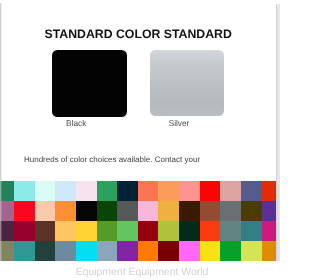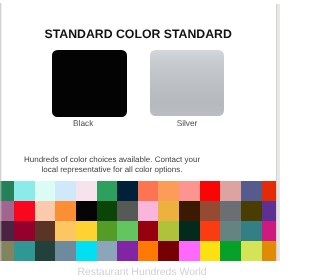--- a/index.html
+++ b/index.html
@@ -16,22 +16,22 @@
   .edge.rightfill{left:277.2px;top:4px;width:2.8px;height:257px;background:#ebe8e4;}
 
   .title{position:absolute;left:0;top:27.2px;width:276.4px;text-align:center;
          font-size:12.3px;font-weight:bold;color:#121212;}
   .swatches{position:absolute;left:0;top:49.6px;width:277px;height:70px;}
   .sw{position:absolute;border-radius:5.5px;}
   .sw.black{left:52.4px;top:0;width:74.5px;height:67.2px;background:#030303;filter:blur(0.35px);}
   .sw.silver{left:149.9px;top:0.6px;width:74.3px;height:65.8px;filter:blur(0.35px);
              background:linear-gradient(180deg,#d5d9dd 0%,#ced2d6 7%,#c5c9cd 25%,#bec2c7 46%,#b8bcc1 68%,#b6babf 82%,#babdc2 100%);}
   .swlabel{position:absolute;top:117.9px;font-size:8.3px;color:#484848;text-align:center;}
-  .swlabel.black{left:46px;width:74.3px;}
-  .swlabel.silver{left:150px;width:74px;}
+  .swlabel.black{left:39px;width:74.3px;}
+  .swlabel.silver{left:142px;width:74px;}
 
   .title2{position:absolute;left:0;top:139.3px;width:277.5px;text-align:center;
           font-size:12.3px;font-weight:bold;color:#121212;}
   .body{position:absolute;left:0;top:154.6px;width:224px;text-align:center;
         font-size:8px;line-height:10.2px;color:#3e3e3e;}
 
   .grid{position:absolute;left:0;top:181px;width:280px;height:80px;overflow:hidden;}
   .grow{position:absolute;left:-6.64px;width:289px;height:20px;display:flex;}
   .cell{width:20.64px;height:20px;flex:0 0 20.64px;}
   .grid-mask{position:absolute;left:276px;top:181px;width:4px;height:80px;background:linear-gradient(90deg,#cfcfcf 0%,#dfdedc 35%,#ebe8e4 100%);}
@@ -53,21 +53,20 @@
 
   <div class="swatches">
     <div class="sw black" style="background-color: rgb(3, 3, 3);"></div>
     <div class="sw silver"></div>
   </div>
   <div class="swlabel black txt">Black</div>
   <div class="swlabel silver txt">Silver</div>
 
   <div class="body txt">
     <div>Hundreds of color choices available. Contact your</div>
-    <div>local representative for all color options.</div>
   </div>
 
   <div class="grid">
       <div class="grow" style="top: 0px;">
         <div class="cell" style="background: rgb(36, 129, 90);"></div>
         <div class="cell" style="background: rgb(139, 235, 233);"></div>
         <div class="cell" style="background: rgb(219, 252, 245);"></div>
         <div class="cell" style="background: rgb(207, 232, 250);"></div>
         <div class="cell" style="background: rgb(247, 227, 238);"></div>
         <div class="cell" style="background: rgb(46, 160, 94);"></div>
@@ -125,14 +124,14 @@
         <div class="cell" style="background: rgb(253, 104, 253);"></div>
         <div class="cell" style="background: rgb(251, 224, 18);"></div>
         <div class="cell" style="background: rgb(5, 161, 43);"></div>
         <div class="cell" style="background: rgb(212, 228, 87);"></div>
         <div class="cell" style="background: rgb(224, 139, 5);"></div>
       </div>
     </div>
   <div class="grid-mask"></div>
   <div class="grid-left"></div>
 
-  <div class="watermark txt">Restaurant Hundreds World</div>
+  <div class="watermark txt">Equipment Equipment World</div>
 </div>
 
 </body></html>

